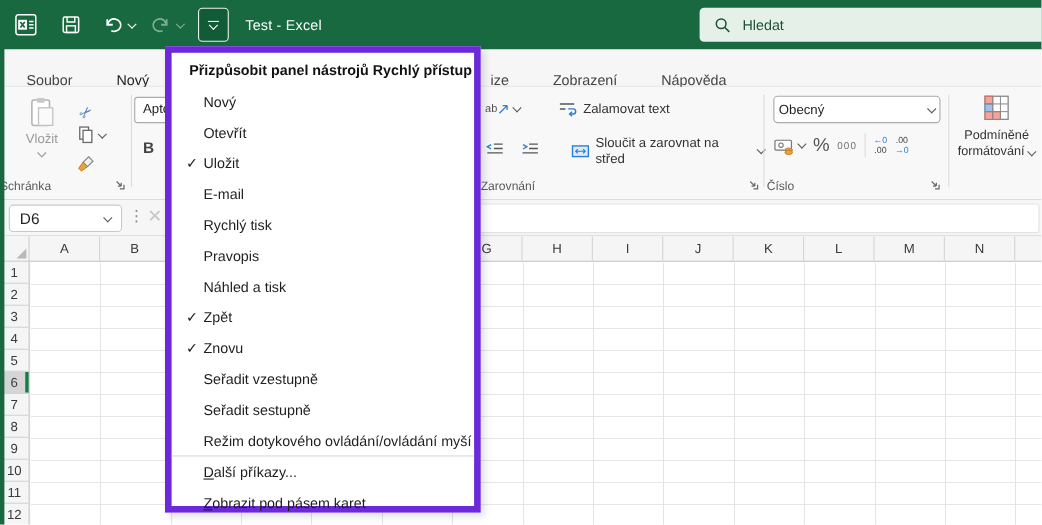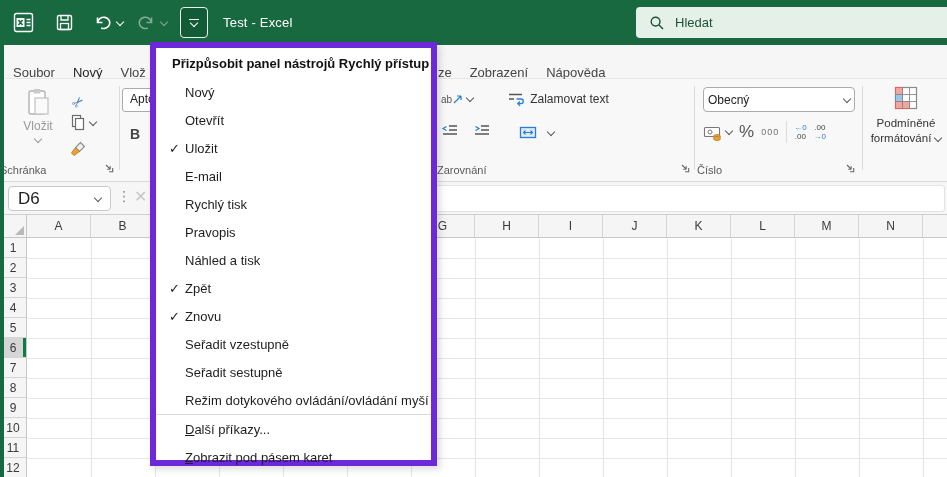--- a/index.html
+++ b/index.html
@@ -26,21 +26,21 @@
   .search { position:absolute; left:636px; top:7px; width:320px; height:31px; background:#e5f0e9;
     border-radius:4px; display:flex; align-items:center; color:#1c5136; font-size:13px; }
   .search svg { margin:0 10px 0 13px; }
 
   
   .tabrow { position:absolute; left:0; top:45px; width:947px; height:34px; background:#f6f6f6;
     border-bottom:1px solid #e7e7e7; font-size:13px; color:#444; }
   .tabs { position:absolute; top:0; height:34px; display:flex; align-items:center; }
   .tabs.left { left:4px; }
   .tabs.right { left:426px; }
-  .tab { position:relative; height:34px; display:flex; align-items:center; padding:0 9px; cursor:default;margin-top:20px; }
+  .tab { position:relative; height:34px; display:flex; align-items:center; padding:0 20px; cursor:default;margin-top:20px; }
   .tab.active { color:#222; }
   .tab.active::after { content:""; position:absolute; left:10px; right:10px; bottom:0; height:3px;
     background:#107C41; border-radius:2px; }
 
   
   .ribbon { position:absolute; left:0; top:79px; width:947px; height:103px; background:#f8f8f8;
     border-bottom:1px solid #d9d9d9; font-size:12px; color:#333; }
   .rdiv { position:absolute; top:7px; height:84px; width:1px; background:#dcdcdc; }
   .grp-label { position:absolute; bottom:5px; font-size:11px; color:#5a5a5a; width:100%; text-align:left; }
   .launcher { position:absolute; bottom:5px; }
@@ -74,21 +74,21 @@
   .cfbtn { position:absolute; left:0; top:6px; width:82px; display:flex; flex-direction:column;
     align-items:center; color:#333; font-size:11.5px; line-height:15px; }
   .cfbtn svg { margin-bottom:5px; }
   .cf-l2 { display:flex; align-items:center; gap:4px; }
 
   
   .fbar { position:absolute; left:0; top:182px; width:947px; height:33px; background:#f6f6f6;
     border-bottom:1px solid #cfcfcf; }
   .namebox { position:absolute; left:8px; top:4px; width:103px; height:25px; background:#fff;
     border:1px solid #c9c9c9; border-radius:4px; display:flex; align-items:center;
-    justify-content:space-between; padding:0 9px; font-size:17px; color:#222; }
+    justify-content:space-between; padding:0 9px; font-size:14px; color:#222; }
   .fdots { position:absolute; left:117px; top:6px; color:#8a8a8a; font-size:14px; }
   .fcancel { position:absolute; left:134px; top:5px; color:#c6c6c6; font-size:16px; }
   .ffield { position:absolute; left:158px; top:3px; right:2px; height:27px; background:#fff;
     border:1px solid #e3e3e3; border-radius:3px; }
 
   
   .grid { position:absolute; left:0; top:215px; width:947px; height:262px; background:#fff; }
   .corner { position:absolute; left:0; top:0; width:27px; height:23px; background:#f5f5f5;
     border-right:1px solid #c6c6c6; border-bottom:1px solid #c6c6c6; }
   .corner i { position:absolute; right:2px; bottom:2px; width:0; height:0;
@@ -258,20 +258,21 @@
           <svg width="18" height="16" viewBox="0 0 18 16">
             <path d="M8 3 h8 M8 7 h8 M2 11 h14" stroke="#555" stroke-width="1.3"></path>
             <path d="M2.5 3.5 L6 5.5 L2.5 7.5" fill="none" stroke="#2b7cd3" stroke-width="1.2"></path>
           </svg>
         </span>
         <span class="al-item" style="margin-left:22px">
           <svg width="18" height="15" viewBox="0 0 18 15">
             <rect x="1.5" y="2.5" width="15" height="10" fill="#deebf7" stroke="#2b7cd3" stroke-width="1.3"></rect>
             <path d="M4.5 7.5 h9 M6.5 5.5 l-2 2 2 2 M11.5 5.5 l2 2 -2 2" fill="none" stroke="#2b7cd3" stroke-width="1.1"></path>
           </svg>
+          <span>Sloučit a zarovnat na střed</span>
           <i class="chev" style="margin-left:6px"></i>
         </span>
       </div>
       <div class="rdiv" style="left:257px"></div>
       <span class="grp-label" style="width:240px">Zarovnání</span>
       <span class="launcher" style="left:243px">
         <svg width="10" height="10" viewBox="0 0 10 10">
           <path d="M8.7 5 V8.7 H5" fill="none" stroke="#666" stroke-width="1.1"></path>
           <path d="M2 2 L6.2 6.2 M6.2 6.2 h-3 M6.2 6.2 v-3" fill="none" stroke="#666" stroke-width="1.1"></path>
         </svg>

